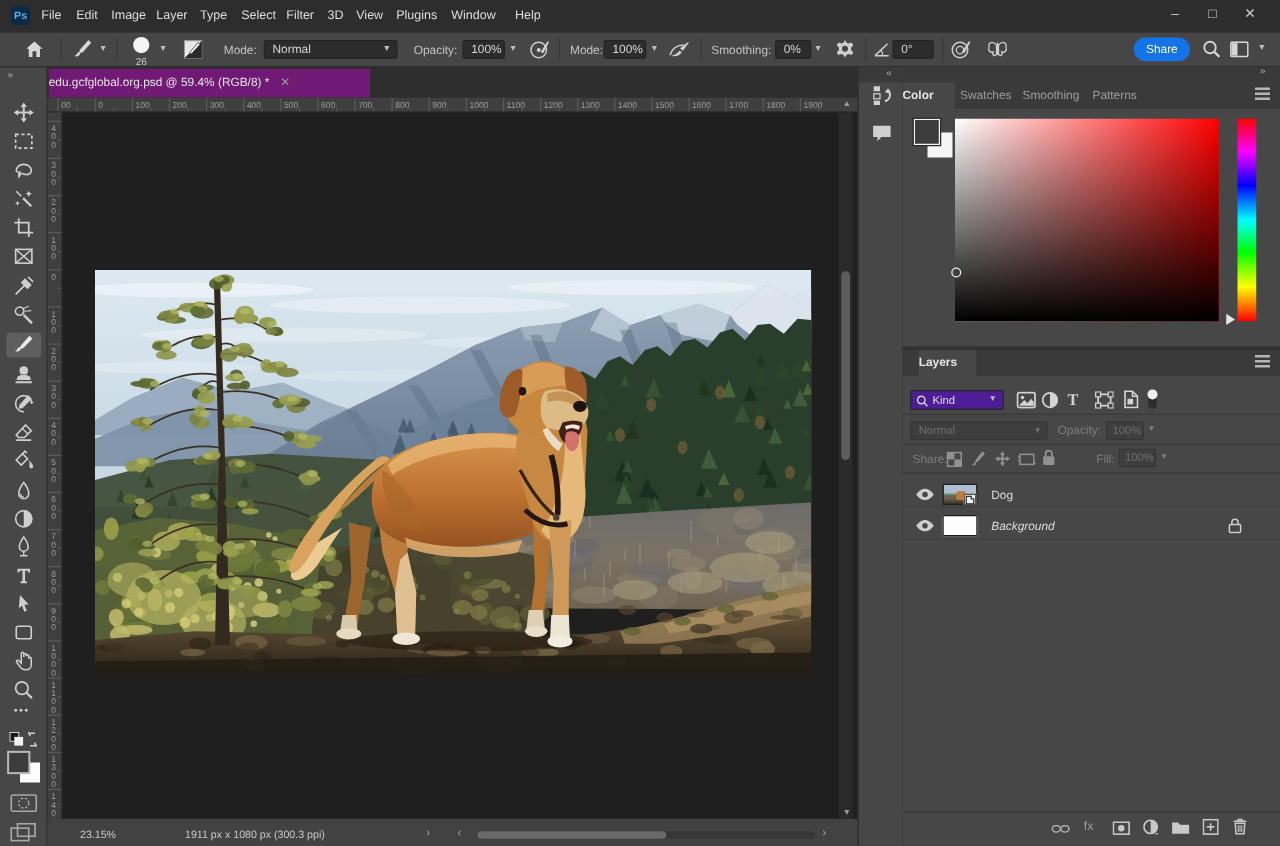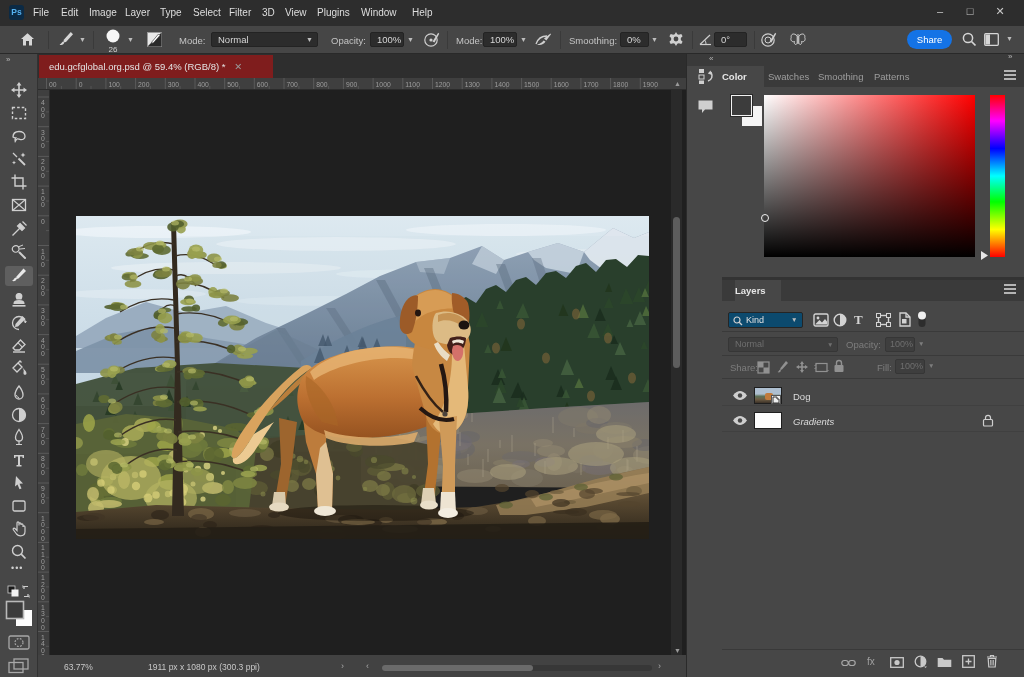--- a/index.html
+++ b/index.html
@@ -17,31 +17,31 @@
 .obox { position:absolute; top:6px; height:15px; background:#2c2c2c; border:1px solid #232323; border-radius:2px; color:#d6d6d6; font-size:9.5px; line-height:13px; padding-left:6px; }
 .odiv { position:absolute; top:5px; width:1px; height:18px; background:#3a3a3a; }
 .olabel { position:absolute; top:9px; color:#c4c4c4; }
 .varrow { position:absolute; color:#bdbdbd; font-size:7px; top:10px; }
 #sharebtn { position:absolute; left:907px; top:4px; width:45px; height:19px; background:#1473e6; border-radius:10px; color:#fff; font-size:9.5px; text-align:center; line-height:19px; }
 
 #toolbar { position:absolute; left:0; top:54px; width:38px; height:623px; background:#474747; border-right:1px solid #323232; }
 .tico { position:absolute; left:10px; width:18px; height:18px; }
 
 #tabbar { position:absolute; left:38px; top:54px; width:648px; height:24px; background:#2e2e2e; }
-#doctab { position:absolute; left:1px; top:1px; width:234px; height:23px; background:#7f1d1d; color:#e3e3e3; font-size:9.5px; line-height:23px; padding-left:10px; }
+#doctab { position:absolute; left:1px; top:1px; width:257px; height:23px; background:#701a75; color:#e3e3e3; font-size:9.5px; line-height:23px; }
 
 #canvas { position:absolute; left:50px; top:90px; width:636px; height:565px; background:#1f1f1f; overflow:hidden; }
 #statusbar { position:absolute; left:38px; top:655px; width:648px; height:22px; background:#424242; color:#c9c9c9; font-size:8.5px; }
 
 #rstrip { position:absolute; left:686px; top:54px; width:36px; height:623px; background:#474747; border-left:1px solid #2a2a2a; }
 #rpanel { position:absolute; left:722px; top:54px; width:302px; height:623px; background:#474747; }
 .ptabbar { position:absolute; left:0; width:302px; height:21px; background:#3a3a3a; }
 .ptab { position:absolute; top:0; height:21px; line-height:21px; font-size:9.5px; color:#9e9e9e; text-align:left; }
 .ptab.active { background:#474747; color:#e6e6e6; font-weight:bold; }
-.fieldbox { position:absolute; background:#0c4a6e; border:1px solid #252525; border-radius:2px; color:#d6d6d6; font-size:9.5px; }
+.fieldbox { position:absolute; background:#4c1d95; border:1px solid #252525; border-radius:2px; color:#d6d6d6; font-size:9.5px; }
 .dim { color:#7d7d7d !important; }
 .dimbox { background:#3e3e3e; border:1px solid #363636; color:#6f6f6f; }
 svg { display:block; }
 </style>
 </head>
 <body>
 <div id="app">
 
 <div id="menubar">
   <div id="pslogo">Ps</div>
@@ -1086,21 +1086,21 @@
 <path d="M362 126 C366 132 370 136 374 139 L371 145 C365 141 360 134 358 128 Z" fill="#e9dcc4"></path>
 <ellipse cx="342" cy="97" rx="3" ry="3.4" fill="#231510"></ellipse>
 <path d="M365 148 C369 162 371 180 370 196" stroke="#241712" stroke-width="4.5" fill="none"></path>
 <path d="M344 192 C355 202 367 206 378 203" stroke="#241712" stroke-width="4" fill="none"></path>
 <path d="M340 160 C348 175 357 188 367 196" stroke="#241712" stroke-width="2.6" fill="none" opacity="0.9"></path>
 <circle cx="369" cy="198" r="2.6" fill="#4a423c"></circle>
 </svg>
 </div>
 
 <div id="statusbar">
-  <div class="abs" style="left:26px;top:7px">63.77%</div>
+  <div class="abs" style="left:26px;top:7px">23.15%</div>
   <div class="abs" style="left:110px;top:7px">1911 px x 1080 px (300.3 ppi)</div>
   <div class="abs" style="left:303px;top:6px;color:#a8a8a8;font-size:9px">›</div>
   <div class="abs" style="left:328px;top:6px;color:#a8a8a8;font-size:9px">‹</div>
   <div class="abs" style="left:344px;top:10px;width:270px;height:6px;background:#373737;border-radius:3px"></div>
   <div class="abs" style="left:344px;top:10px;width:151px;height:6px;background:#6a6a6a;border-radius:3px"></div>
   <div class="abs" style="left:620px;top:6px;color:#a8a8a8;font-size:9px">›</div>
 </div>
 
 <div id="rstrip">
   <div class="abs" style="left:0;top:0;width:36px;height:12px;background:#3a3a3a"></div>
@@ -1233,21 +1233,21 @@
           <path d="M1 7 L7 7 L7 3 L5 3 L5 1 L1 1 Z" fill="none" stroke="#333" stroke-width="1"></path>
         </svg>
   </div>
   <div class="abs" style="left:71px;top:337px;color:#dcdcdc;font-size:9.5px">Dog</div>
   <div class="abs" style="left:0;top:351px;width:302px;height:1px;background:#404040"></div>
   <svg class="abs" style="left:10px;top:361px" width="16" height="11" viewBox="0 0 16 11">
         <path d="M1 5.5 C3.5 2 6 1 8 1 C10 1 12.5 2 15 5.5 C12.5 9 10 10 8 10 C6 10 3.5 9 1 5.5 Z" fill="#cfcfcf"></path>
         <circle cx="8" cy="5.5" r="2.2" fill="#474747"></circle>
       </svg>
   <div class="abs" style="left:32px;top:358px;width:28px;height:17px;border:1px solid #1e1e1e;background:#fdfdfd"></div>
-  <div class="abs" style="left:71px;top:362px;color:#dcdcdc;font-size:9.5px;font-style:italic">Gradients</div>
+  <div class="abs" style="left:71px;top:362px;color:#dcdcdc;font-size:9.5px;font-style:italic">Background</div>
   <svg class="abs" style="left:260px;top:360px" width="12" height="13" viewBox="0 0 12 13">
         <rect x="1.5" y="5.5" width="9" height="6.5" rx="1" fill="none" stroke="#cfcfcf" stroke-width="1.2"></rect>
         <path d="M3.5 5.5 L3.5 3.8 A2.5 2.5 0 0 1 8.5 3.8 L8.5 5.5" fill="none" stroke="#cfcfcf" stroke-width="1.2"></path>
       </svg>
   <div class="abs" style="left:0;top:377px;width:302px;height:1px;background:#404040"></div>
 
   <div class="abs" style="left:0;top:595px;width:302px;height:1px;background:#393939"></div>
   <svg class="abs" style="left:119px;top:605px" width="15" height="8" viewBox="0 0 15 8" opacity="0.75">
         <rect x="0.8" y="1.5" width="6.5" height="5" rx="2.5" fill="none" stroke="#c9c9c9" stroke-width="1.2"></rect>
         <rect x="7.7" y="1.5" width="6.5" height="5" rx="2.5" fill="none" stroke="#c9c9c9" stroke-width="1.2"></rect>

